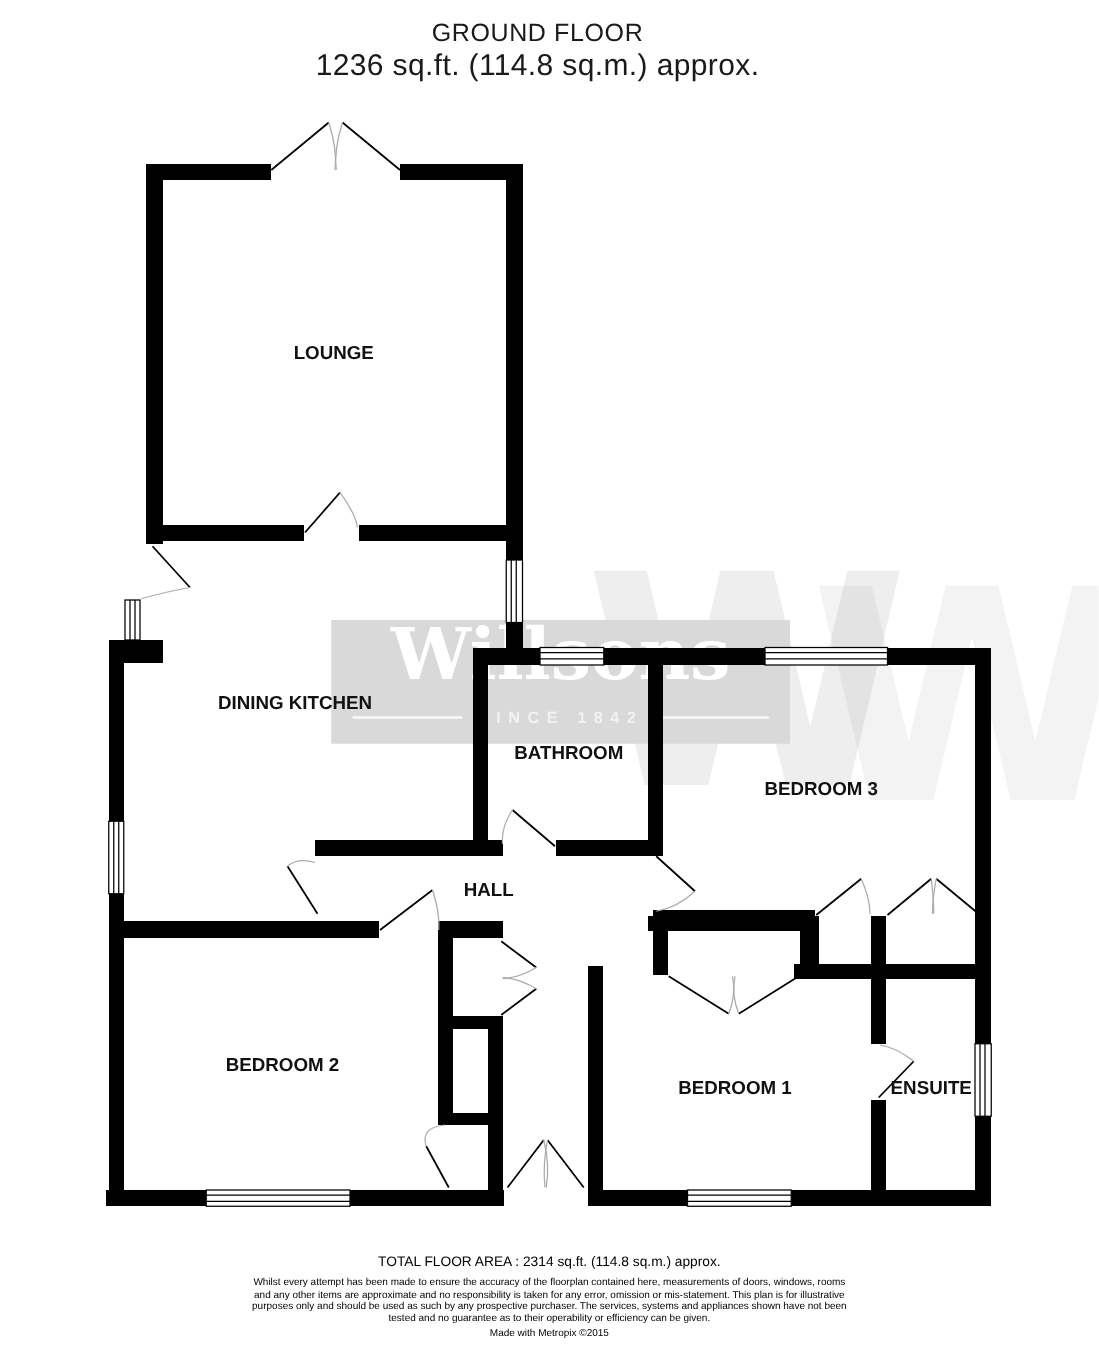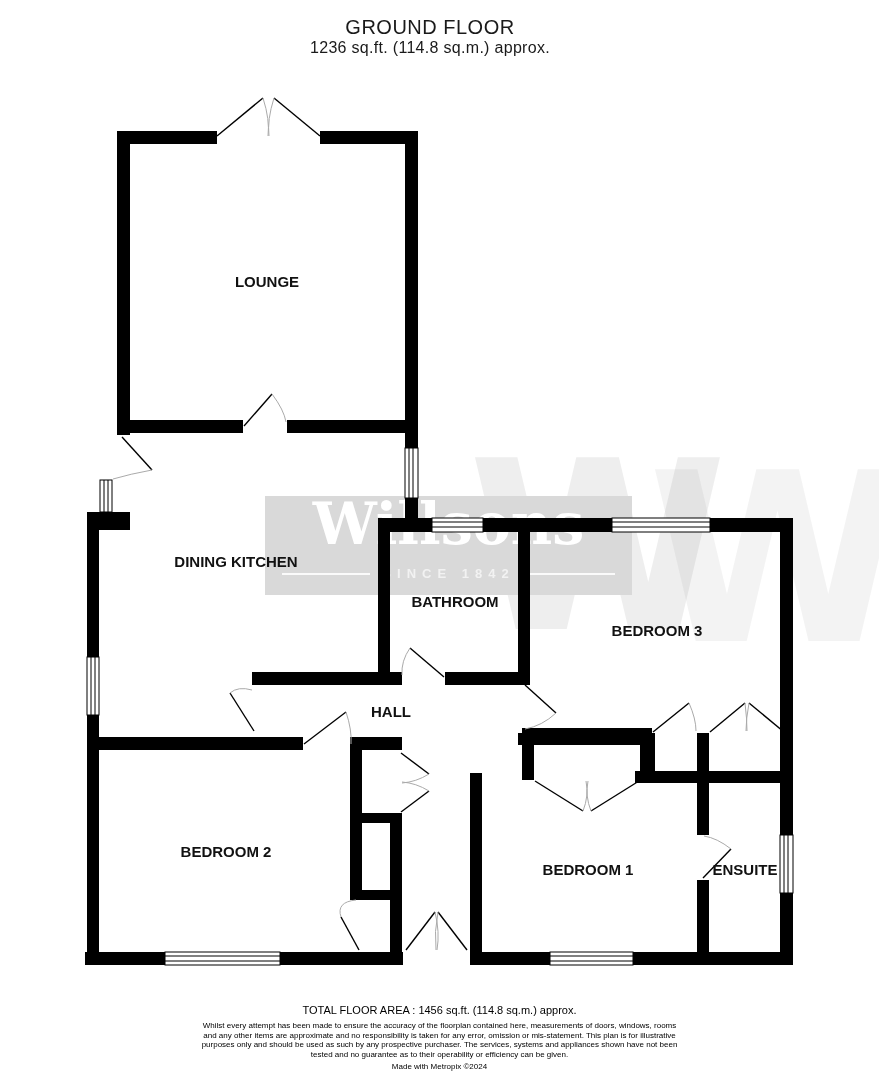--- a/index.html
+++ b/index.html
@@ -1,21 +1,21 @@
 <!DOCTYPE html>
 <html><head>
 <meta charset="utf-8">
 <style>
   html,body{margin:0;padding:0;background:#ffffff;}
   .stage{position:relative;width:879px;height:1080px;background:#ffffff;overflow:hidden;
          font-family:"Liberation Sans", sans-serif;}
   
   .title{position:absolute;top:16px;left:0;width:860px;text-align:center;color:#1a1a1a;}
   .title .t1{font-size:20px;letter-spacing:.5px;}
-  .title .t2{font-size:16px;letter-spacing:.3px;}
+  .title .t2{font-size:24px;letter-spacing:.3px;}
   
   .watermark{position:absolute;left:0;top:0;width:879px;height:1080px;pointer-events:none;}
   .wm-w{position:absolute;font-family:"DejaVu Sans", sans-serif;font-weight:bold;
         font-size:235px;line-height:1;color:rgba(120,120,120,0.13);}
   .wm-w.w1{left:468px;top:430px;}
   .wm-w.w2{left:648px;top:442px;color:rgba(120,120,120,0.09);}
   .wm-box{position:absolute;left:265px;top:496px;width:367px;height:99px;background:#d9d9d9;}
   .wm-name{position:absolute;left:0;top:-6px;width:100%;text-align:center;
            font-family:"DejaVu Serif", serif;font-weight:bold;font-size:57px;color:#ffffff;}
   .wm-tag{position:absolute;left:0;top:70px;width:100%;display:flex;align-items:center;
@@ -222,18 +222,18 @@
       <text class="room-label" x="455" y="607">BATHROOM</text>
       <text class="room-label" x="657" y="636">BEDROOM 3</text>
       <text class="room-label" x="391" y="717">HALL</text>
       <text class="room-label" x="226" y="857">BEDROOM 2</text>
       <text class="room-label" x="588" y="875">BEDROOM 1</text>
       <text class="room-label" x="745" y="875">ENSUITE</text>
     </g>
   </svg>
 
   <div class="footer">
-    <div class="area">TOTAL FLOOR AREA : 1456 sq.ft. (114.8 sq.m.) approx.</div>
+    <div class="area">TOTAL FLOOR AREA : 2314 sq.ft. (114.8 sq.m.) approx.</div>
     <div class="disc">Whilst every attempt has been made to ensure the accuracy of the floorplan contained here, measurements of doors, windows, rooms and any other items are approximate and no responsibility is taken for any error, omission or mis-statement. This plan is for illustrative purposes only and should be used as such by any prospective purchaser. The services, systems and appliances shown have not been tested and no guarantee as to their operability or efficiency can be given.</div>
-    <div class="credit">Made with Metropix ©2024</div>
+    <div class="credit">Made with Metropix ©2015</div>
   </div>
 
 </div>
 
 </body></html>

